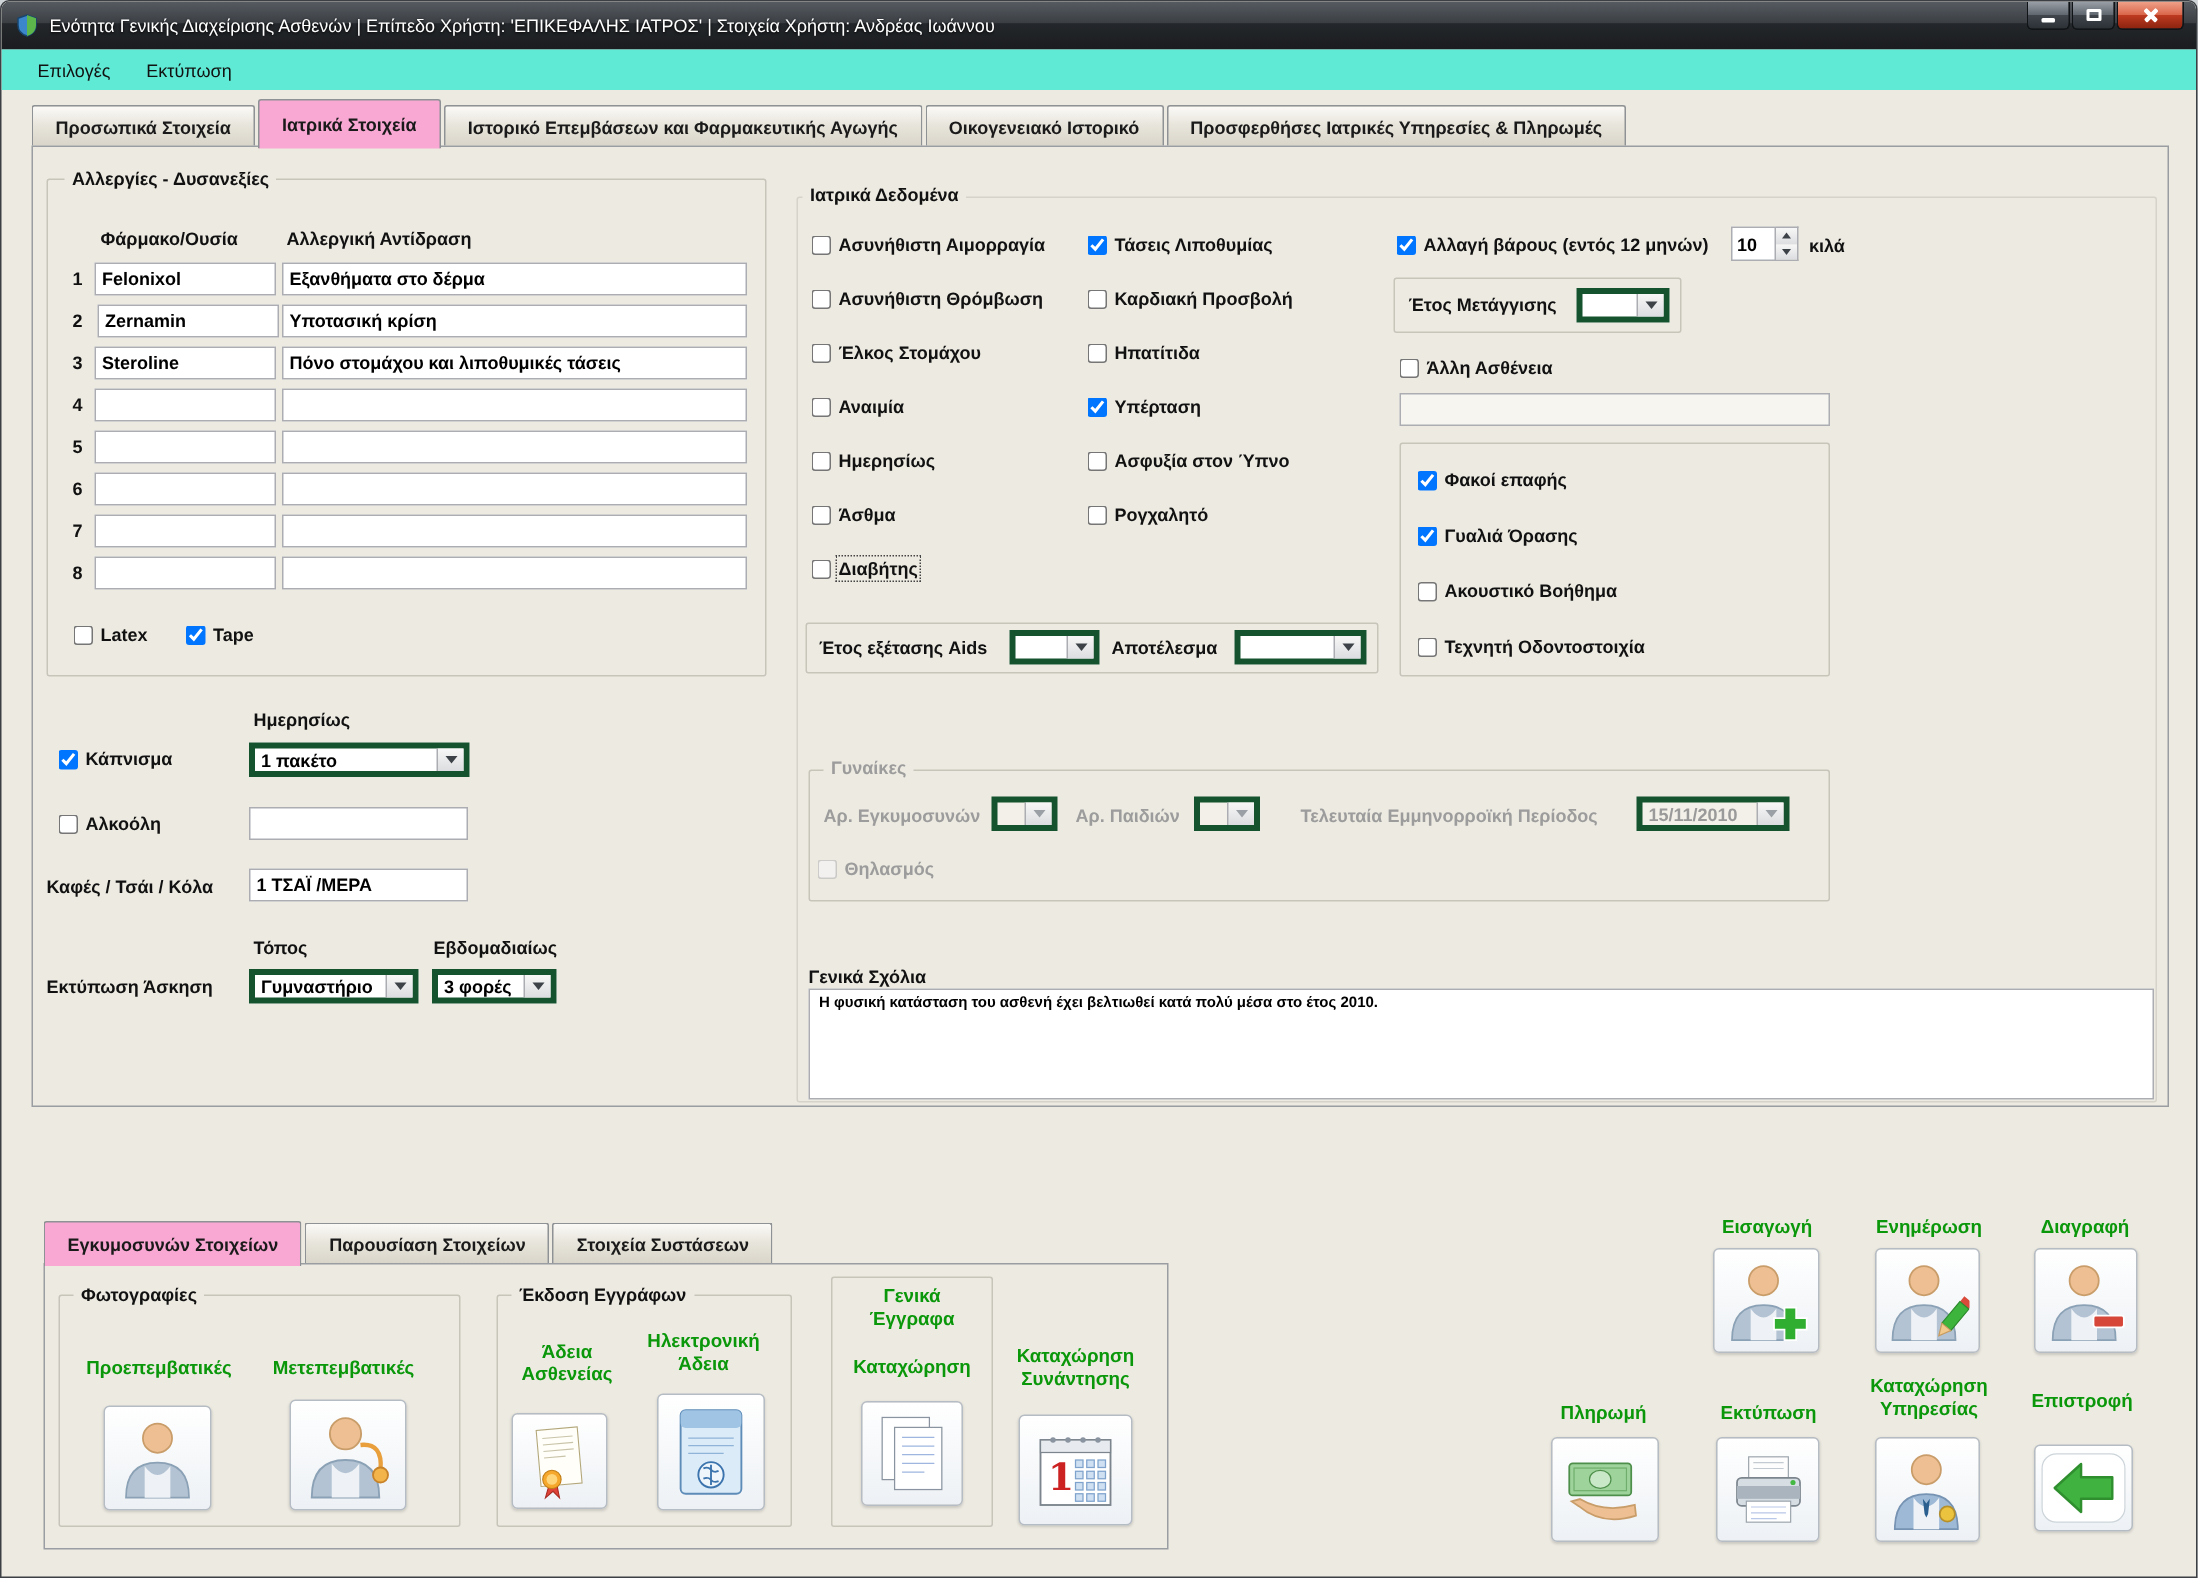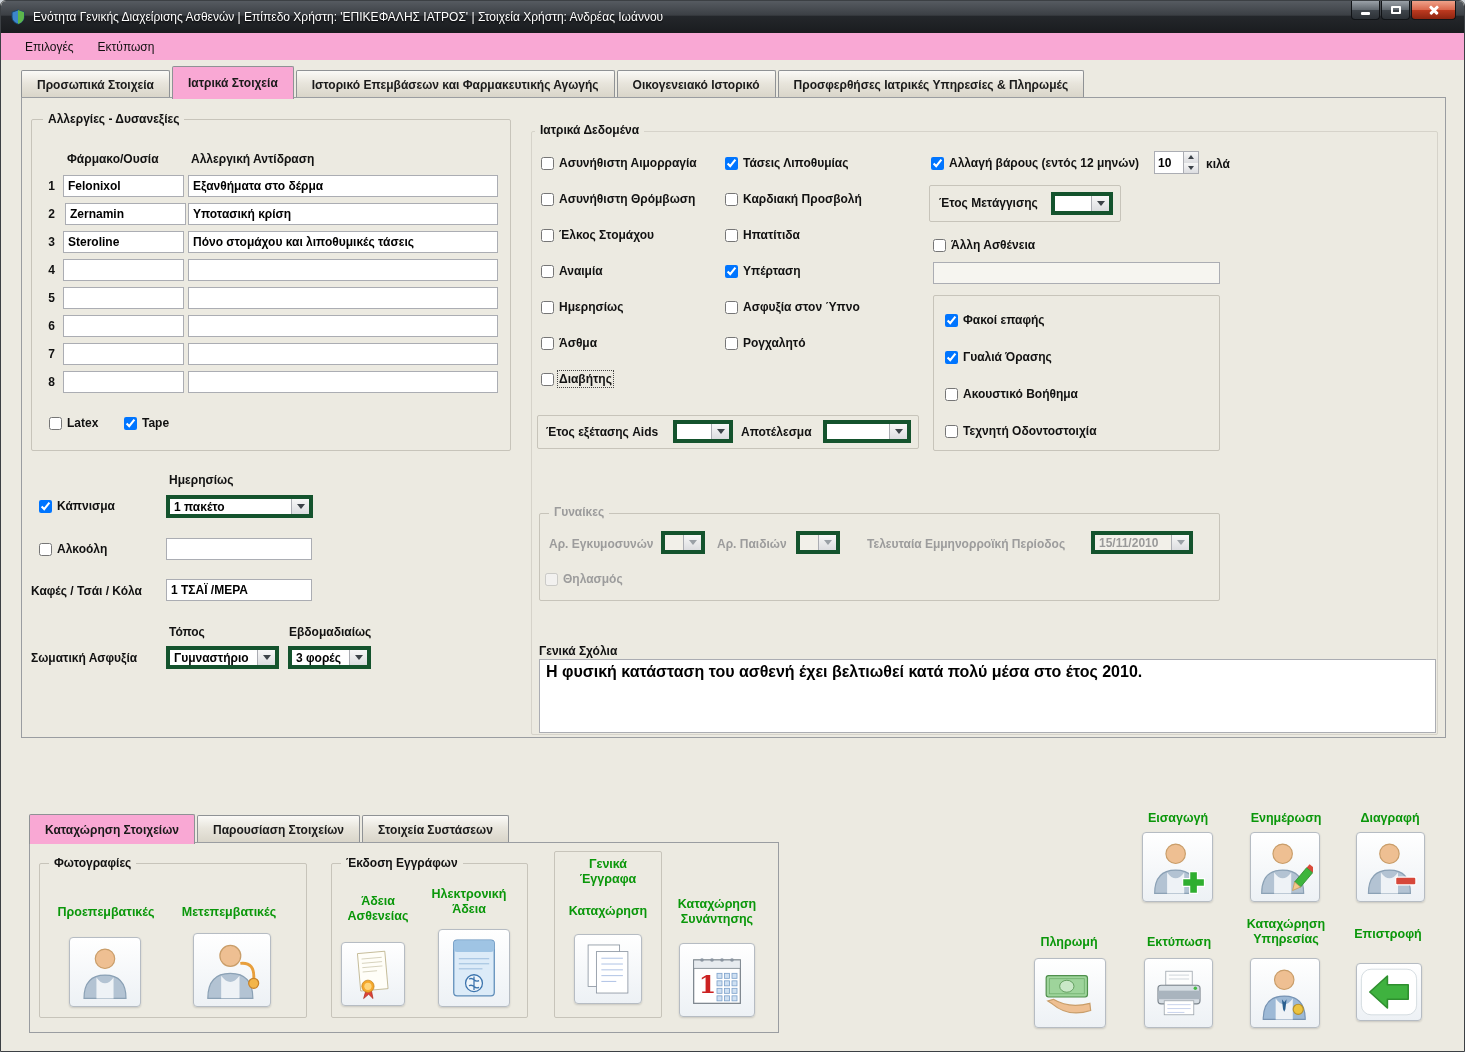--- a/index.html
+++ b/index.html
@@ -8,33 +8,33 @@
 .titlebar{position:absolute;left:0;top:0;right:0;height:32px;background:linear-gradient(#565b61,#3b3f44 45%,#24272b 46%,#1a1c1f);border-radius:5px 5px 0 0;display:flex;align-items:center;color:#fff;font-size:12px;padding:0 9px;gap:7px}
 .ttext{white-space:nowrap;overflow:hidden;text-shadow:0 1px 2px #000}
 .wbtns{position:absolute;right:8px;top:0;display:flex}
 .wbtn{width:29px;height:19px;border:1px solid #111417;border-top:none;display:flex;align-items:center;justify-content:center;border-radius:0 0 4px 4px;background:linear-gradient(#9aa1a8,#5f666d 50%,#3f454b 51%,#2c3136);margin-left:1px;cursor:pointer;position:relative}
 .wbtn.close{width:45px;background:linear-gradient(#efa28a,#d9654a 50%,#bd3a20 51%,#8c2410)}
 .minbar{width:9px;height:3px;background:#fff;border-radius:1px;margin-top:6px}
 .maxbox{width:10px;height:8px;border:2px solid #fff;border-radius:1px}
 .x1,.x2{position:absolute;left:50%;top:50%;width:11px;height:2.5px;background:#fff;border-radius:1px}
 .x1{transform:translate(-50%,-50%) rotate(45deg)}
 .x2{transform:translate(-50%,-50%) rotate(-45deg)}
-.menubar{position:absolute;left:0;top:32px;right:0;height:27px;display:flex;align-items:center;padding:0 14px;gap:4px;background:#f9a8d4}
+.menubar{position:absolute;left:0;top:32px;right:0;height:27px;display:flex;align-items:center;padding:0 14px;gap:4px;background:#5eead4}
 .mitem{font-size:12px;color:#111;padding:3px 10px;cursor:pointer}
 .tabs{position:absolute;display:flex;align-items:flex-end}
 .tab{height:28px;display:flex;align-items:center;padding:0 15px;border:1px solid #8f9295;border-bottom:none;background:linear-gradient(#fbfaf7,#e8e5dc 45%,#d8d4c8);font-size:12px;font-weight:bold;margin-right:2px;border-radius:2px 2px 0 0;white-space:nowrap;cursor:pointer;color:#1a1a1a}
 .tab.active{height:33px;background:#f9a8d4;margin-bottom:-1px;z-index:5;position:relative}
 .panel{position:absolute;border:1px solid #9a9da1;background:#ECEAE1}
 .lbl{position:absolute;font-size:12px;font-weight:bold;color:#111;white-space:nowrap}
 .glbl{position:absolute;font-size:12.5px;font-weight:bold;color:#0a970a;text-align:center;line-height:15px}
 .gbox{position:absolute;border:1px solid #c7c4ba;border-radius:2px}
 .gbox.faint{border-color:#d6d3ca}
 .gtitle{position:absolute;font-size:12px;font-weight:bold;background:#ECEAE1;padding:0 5px;white-space:nowrap;color:#111;z-index:2}
 .tb{position:absolute;height:22px;border:1px solid #ABADB3;background:#fff;font-family:"Liberation Sans",sans-serif;font-size:12px;font-weight:bold;padding:0 4px;color:#000}
-.tarea{position:absolute;border:1px solid #ABADB3;background:#fff;font-size:16px;font-weight:bold;padding:3px 6px;color:#000;overflow:hidden}
+.tarea{position:absolute;border:1px solid #ABADB3;background:#fff;font-size:10px;font-weight:bold;padding:3px 6px;color:#000;overflow:hidden}
 .ck{position:absolute;display:flex;align-items:center;gap:5px;font-size:12px;font-weight:bold;color:#111;white-space:nowrap;cursor:pointer}
 .ck input{width:13px;height:13px;margin:0;flex:0 0 auto}
 .dd{position:absolute;height:23px;border:4px solid #14532d;background:#fff;display:flex;align-items:stretch;cursor:pointer}
 .dd .v{flex:1;font-size:12px;font-weight:bold;display:flex;align-items:center;padding-left:4px;overflow:hidden;white-space:nowrap}
 .dd .a{width:18px;border-left:1px solid #ABADB3;background:linear-gradient(#f7f7f7,#dcdde0);display:flex;align-items:center;justify-content:center}
 .dd .a::after{content:"";border:4px solid transparent;border-top:5px solid #3c4248;margin-top:4px}
 .dd.dis{background:#f2f0e9}
 .dd.dis .v{color:#9a9a9a}
 .dd.dis .a::after{border-top-color:#9aa0a6}
 .dis-lbl{color:#9c9c9c}
@@ -148,21 +148,21 @@
     <input type="checkbox" style="">
     <span>Αλκοόλη</span>
   </label>
   <input class="tb" style="left: 165px; top: 537px; width: 146px;" value="">
 
   <span class="lbl" style="left:30px;top:583px">Καφές / Τσάι / Κόλα</span>
   <input class="tb" style="left: 165px; top: 578px; width: 146px;" value="1 ΤΣΑΪ /ΜΕΡΑ">
 
   <span class="lbl" style="left:168px;top:624px">Τόπος</span>
   <span class="lbl" style="left:288px;top:624px">Εβδομαδιαίως</span>
-  <span class="lbl" style="left:30px;top:650px">Σωματική Ασφυξία</span>
+  <span class="lbl" style="left:30px;top:650px">Εκτύπωση Άσκηση</span>
   <div class="dd" style="left:165px;top:645px;width:113px">
     <span class="v">Γυμναστήριο</span>
     <span class="a"></span>
   </div>
   <div class="dd" style="left:287px;top:645px;width:83px">
     <span class="v">3 φορές</span>
     <span class="a"></span>
   </div>
 
   <div class="gbox faint" style="left:530px;top:130px;width:907px;height:604px"></div>
@@ -297,21 +297,21 @@
   </div>
   <label class="ck dis-lbl" style="left:544px;top:571px">
     <input type="checkbox" disabled="" style="">
     <span>Θηλασμός</span>
   </label>
 
   <span class="lbl" style="left:538px;top:643px">Γενικά Σχόλια</span>
   <div class="tarea" style="left:538px;top:658px;width:897px;height:74px">Η φυσική κατάσταση του ασθενή έχει βελτιωθεί κατά πολύ μέσα στο έτος 2010.</div>
 
   <div class="tabs" style="left:28px;top:812px;height:30px">
-    <div class="tab active" style="height:30px">Καταχώρηση Στοιχείων</div>
+    <div class="tab active" style="height:30px">Εγκυμοσυνών Στοιχείων</div>
     <div class="tab">Παρουσίαση Στοιχείων</div>
     <div class="tab">Στοιχεία Συστάσεων</div>
   </div>
   <div class="panel" style="left:28px;top:841px;width:750px;height:191px"></div>
 
   <div class="gbox" style="left:38px;top:862px;width:268px;height:155px"></div>
   <span class="gtitle glbl" style="left:48px;top:855px;background:#ECEAE1">Φωτογραφίες</span>
   <span class="glbl" style="left:46px;top:904px;width:118px">Προεπεμβατικές</span>
   <div class="iconbtn" style="left:68px;top:936px;width:72px;height:70px">
     <svg width="56" height="56" viewBox="0 0 72 72">

